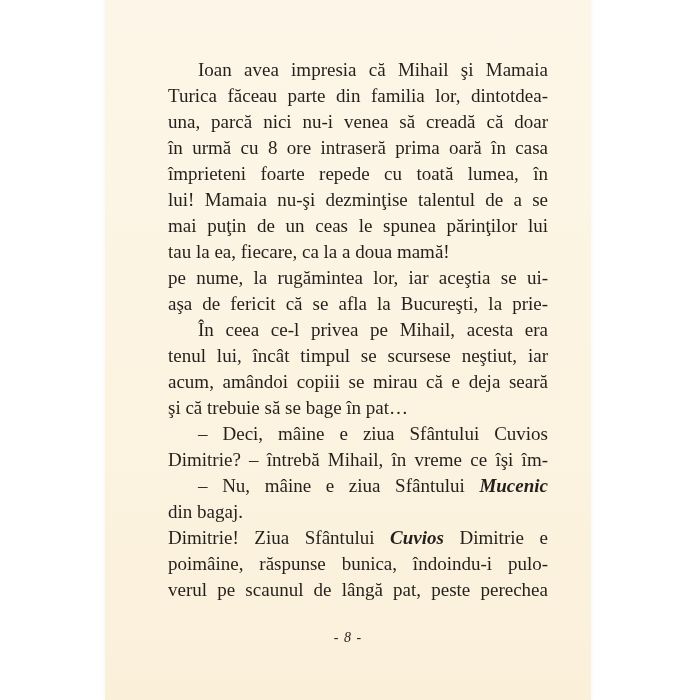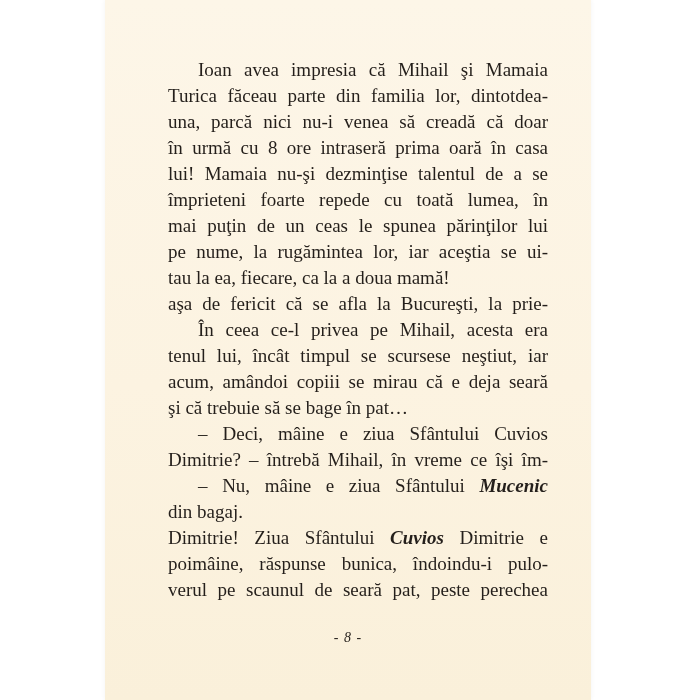--- a/index.html
+++ b/index.html
@@ -60,33 +60,33 @@
 </head>
 <body>
 
 <div class="stage">
   <div class="paper">
     <div class="text-block">
         <div class="line indent"><span>Ioan avea impresia că Mihail şi Mamaia</span></div>
         <div class="line"><span>Turica făceau parte din familia lor, dintotdea-</span></div>
         <div class="line"><span>una, parcă nici nu-i venea să creadă că doar</span></div>
         <div class="line"><span>în urmă cu 8 ore intraseră prima oară în casa</span></div>
+        <div class="line"><span>împrieteni foarte repede cu toată lumea, în</span></div>
         <div class="line"><span>lui! Mamaia nu-şi dezminţise talentul de a se</span></div>
-        <div class="line"><span>împrieteni foarte repede cu toată lumea, în</span></div>
         <div class="line"><span>mai puţin de un ceas le spunea părinţilor lui</span></div>
+        <div class="line last"><span>tau la ea, fiecare, ca la a doua mamă!</span></div>
         <div class="line"><span>pe nume, la rugămintea lor, iar aceştia se ui-</span></div>
-        <div class="line last"><span>tau la ea, fiecare, ca la a doua mamă!</span></div>
         <div class="line"><span>aşa de fericit că se afla la Bucureşti, la prie-</span></div>
         <div class="line indent"><span>În ceea ce-l privea pe Mihail, acesta era</span></div>
         <div class="line"><span>tenul lui, încât timpul se scursese neştiut, iar</span></div>
         <div class="line"><span>acum, amândoi copiii se mirau că e deja seară</span></div>
         <div class="line last"><span>şi că trebuie să se bage în pat…</span></div>
         <div class="line indent"><span>– Deci, mâine e ziua Sfântului Cuvios</span></div>
         <div class="line"><span>Dimitrie? – întrebă Mihail, în vreme ce îşi îm-</span></div>
         <div class="line indent"><span>– Nu, mâine e ziua Sfântului </span><span class="bi">Mucenic</span></div>
         <div class="line last"><span>din bagaj.</span></div>
         <div class="line"><span>Dimitrie! Ziua Sfântului </span><span class="bi">Cuvios</span><span> Dimitrie e</span></div>
         <div class="line"><span>poimâine, răspunse bunica, îndoindu-i pulo-</span></div>
-        <div class="line"><span>verul pe scaunul de seară pat, peste perechea</span></div>
+        <div class="line"><span>verul pe scaunul de lângă pat, peste perechea</span></div>
       </div>
     <div class="page-number">- 8 -</div>
   </div>
 </div>
 
 </body></html>

